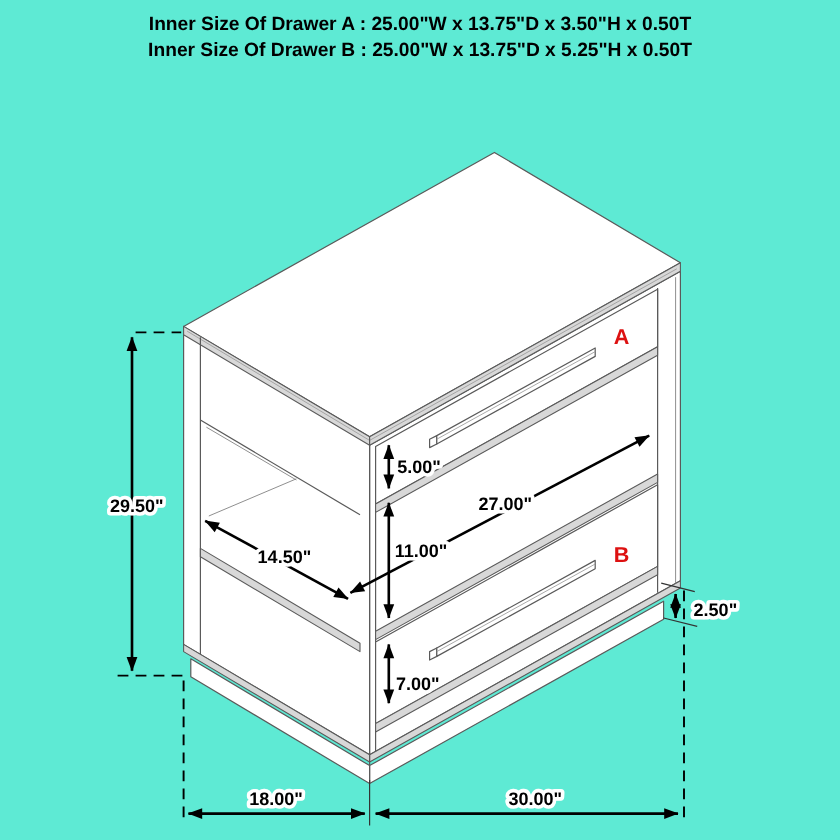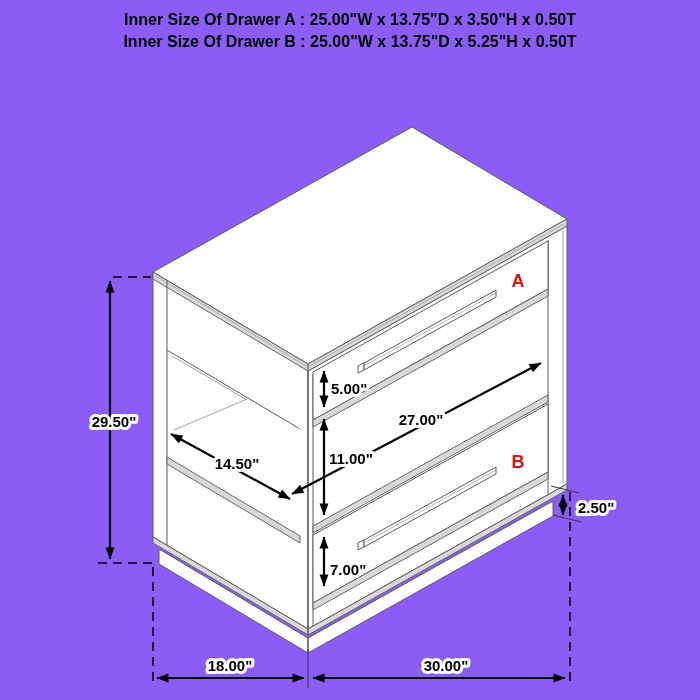--- a/index.html
+++ b/index.html
@@ -4,21 +4,21 @@
 <style>
   html, body {
     margin: 0;
     padding: 0;
     background: #ffffff;
   }
   .page {
     position: relative;
     width: 700px;
     height: 700px;
-    background: #8b5cf6;
+    background: #5eead4;
     overflow: hidden;
     font-family: "Liberation Sans", sans-serif;
   }
   svg { display: block; }
 
   
   .face      { fill: #ffffff; stroke: #5a5a5a; stroke-width: 1; stroke-linejoin: round; }
   .shade     { fill: #d8d8d8; stroke: #5a5a5a; stroke-width: 0.9; stroke-linejoin: round; }
   .edge      { fill: none; stroke: #5a5a5a; stroke-width: 1; }
   .edge-thin { fill: none; stroke: #8a8a8a; stroke-width: 0.8; }

